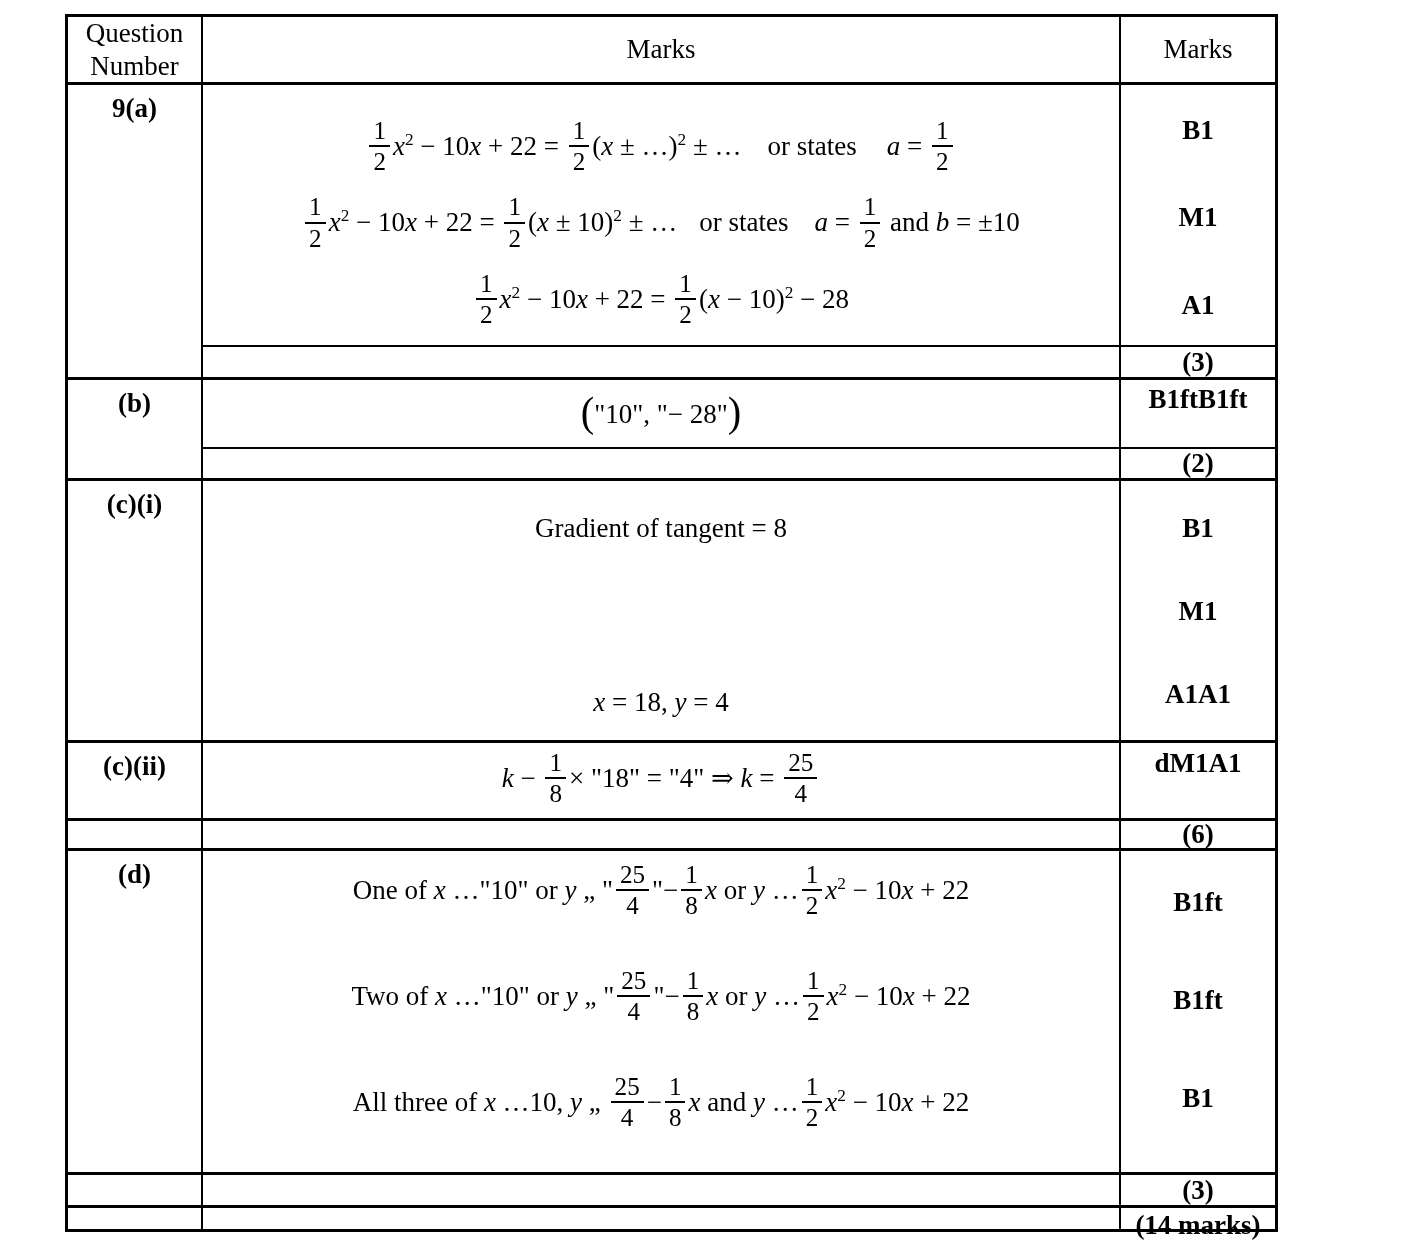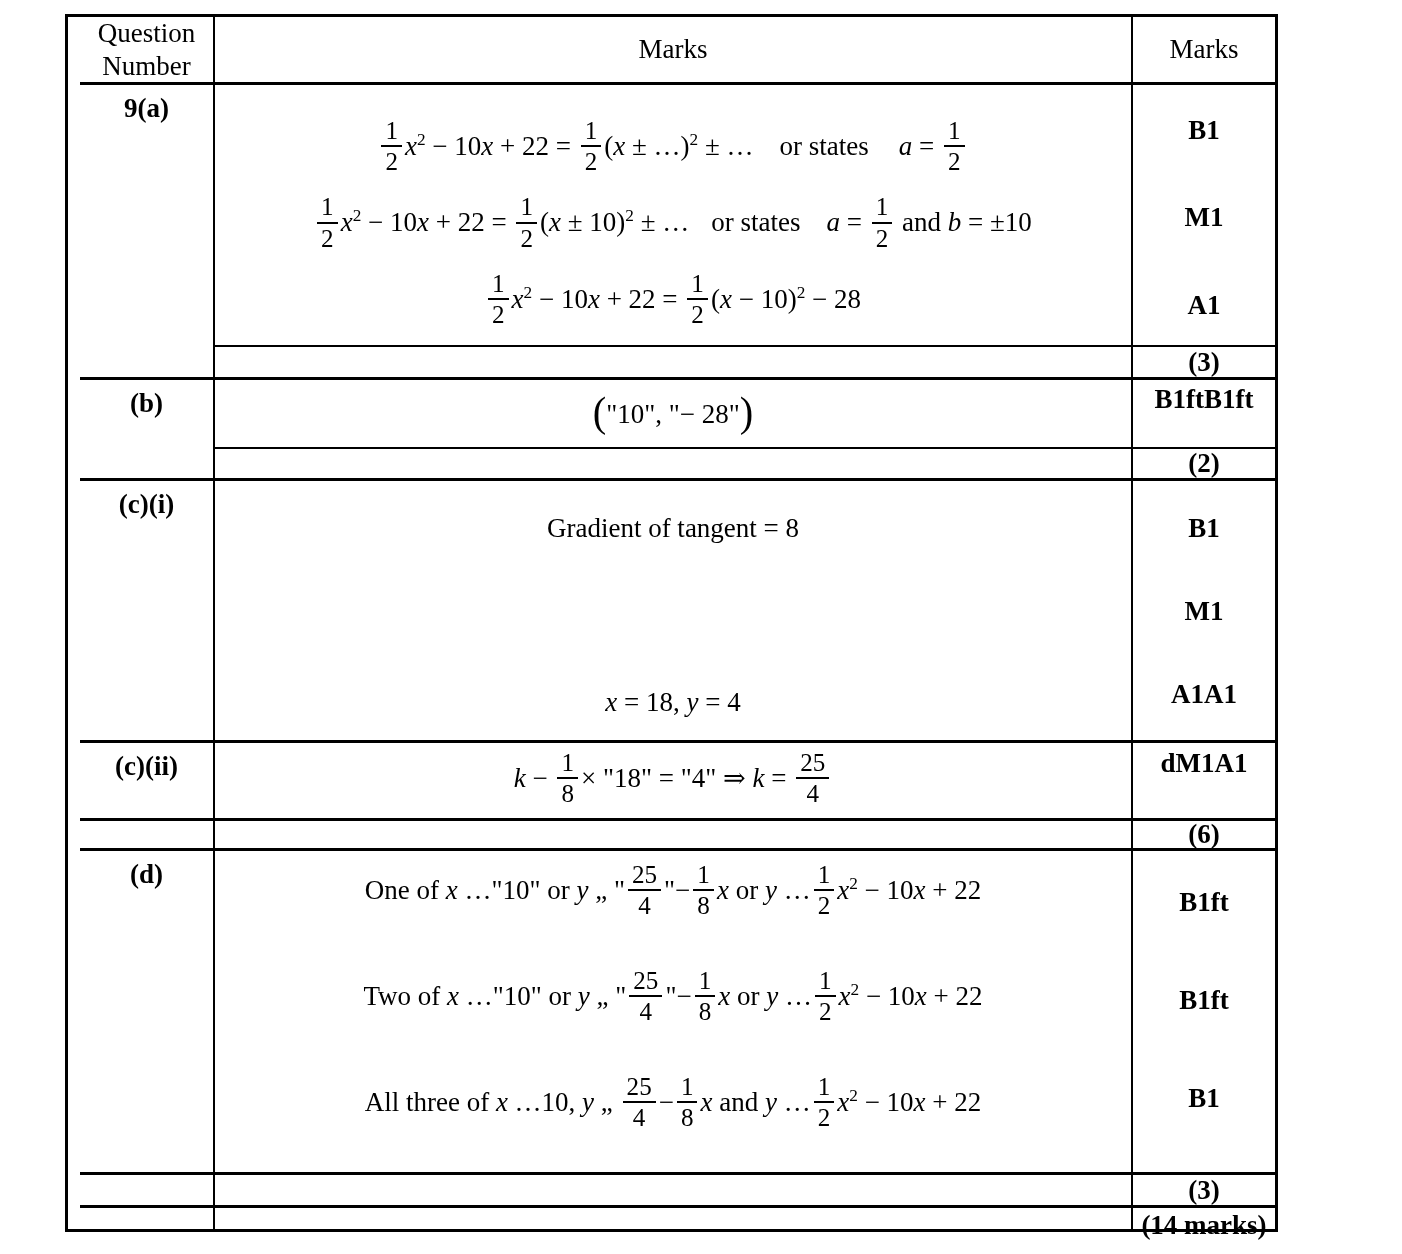--- a/index.html
+++ b/index.html
@@ -5,21 +5,21 @@
   html,body{margin:0;padding:0;background:#ffffff;}
   body{
     width:1402px;height:1254px;position:relative;
     font-family:"Liberation Serif","DejaVu Serif",serif;
     font-size:27px;color:#000;
   }
   .mtable{
     position:absolute;left:65px;top:14px;width:1213px;
     border:3px solid #000;background:#fff;box-sizing:border-box;
   }
-  .trow{display:flex;box-sizing:border-box;margin-left:12px;}
+  .trow{display:flex;box-sizing:border-box;}
   .bt3{border-top:3px solid #000;}
   .cq{width:135px;border-right:2px solid #000;box-sizing:border-box;
       text-align:center;padding-top:8px;flex:none;}
   .cs{width:918px;border-right:2px solid #000;box-sizing:border-box;flex:none;}
   .cm{flex:1;box-sizing:border-box;text-align:center;}
   .rightpart{flex:1;display:flex;flex-direction:column;box-sizing:border-box;}
   .contentrow{display:flex;flex:1;box-sizing:border-box;}
   .subrow{display:flex;border-top:2px solid #000;box-sizing:border-box;flex:none;}
   .qlabel{font-weight:bold;}
   .bold{font-weight:bold;}

